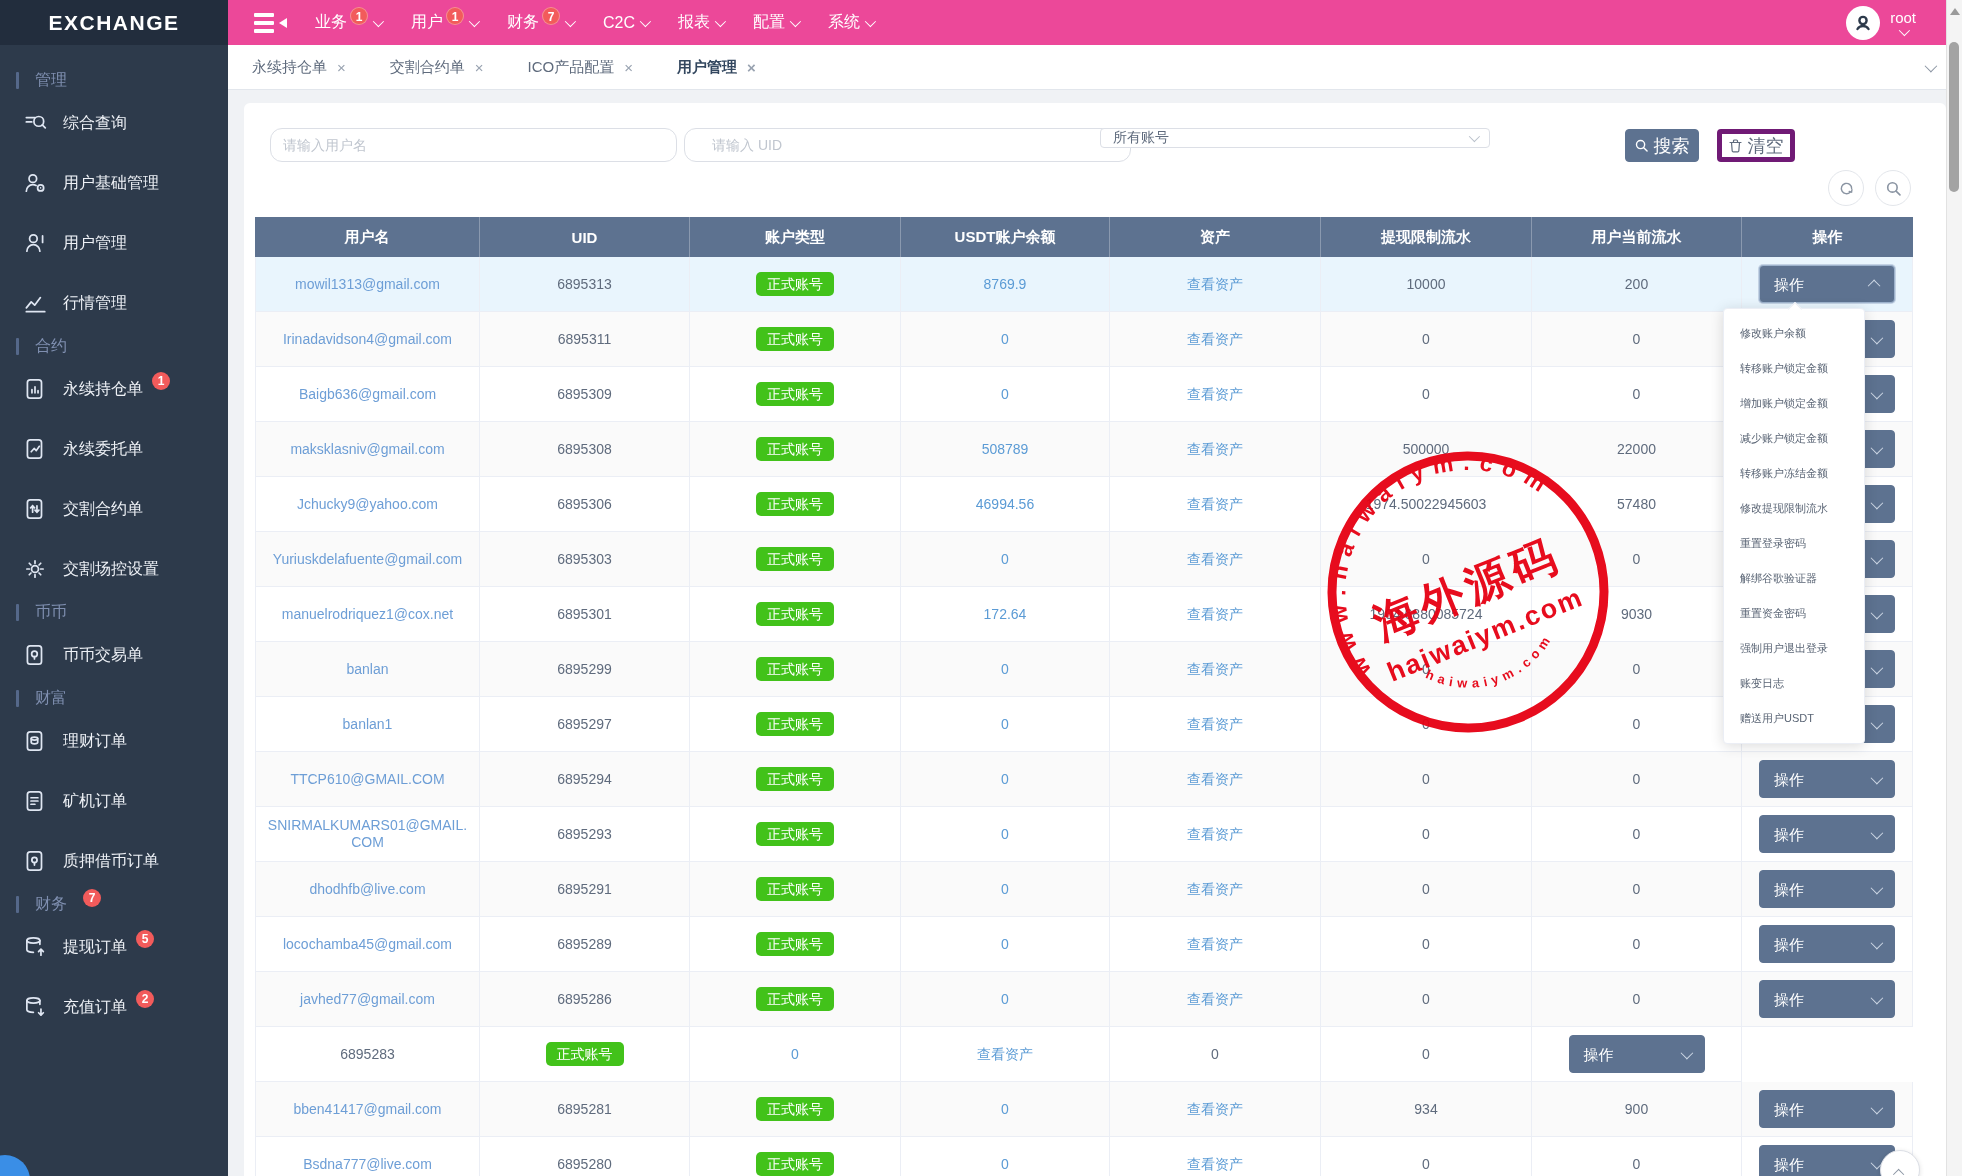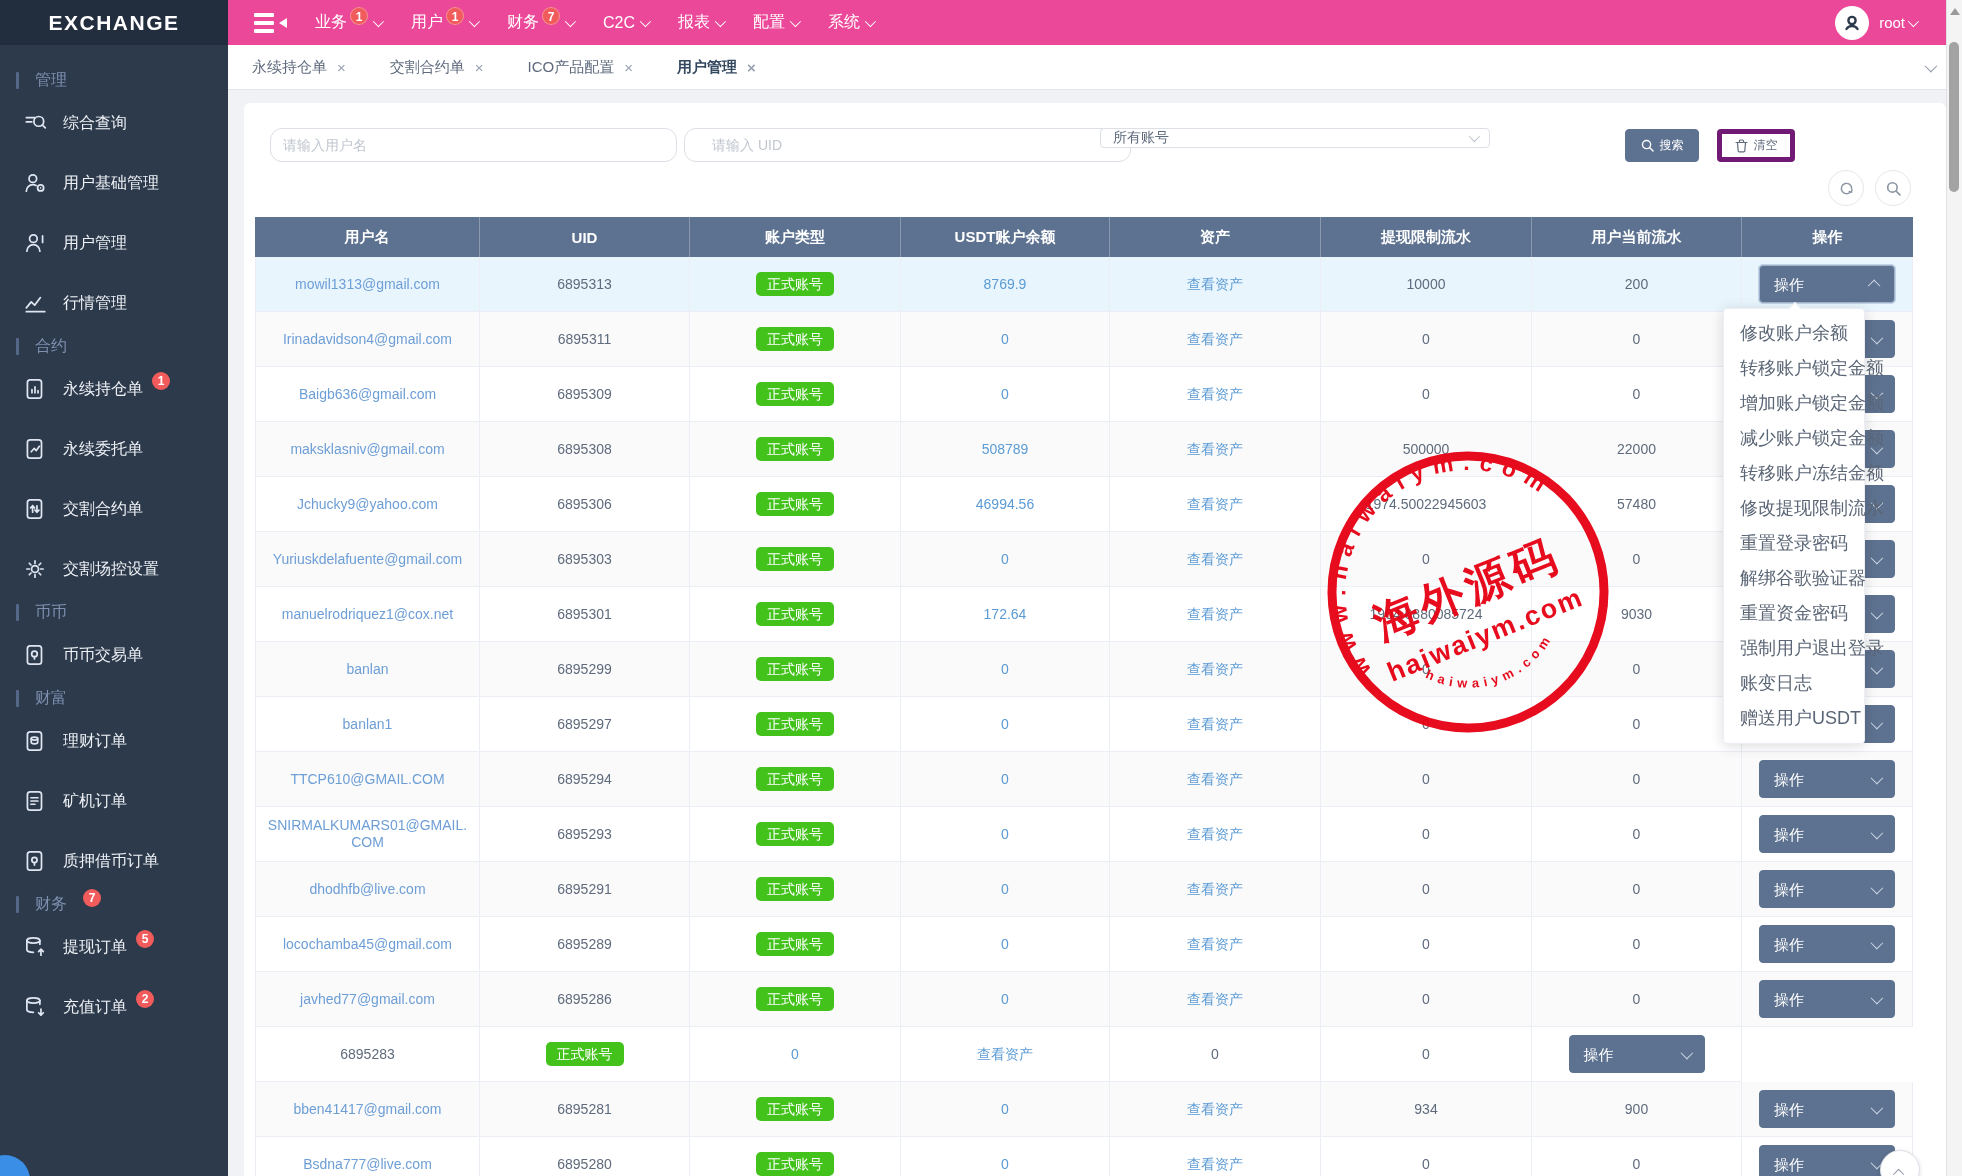--- a/index.html
+++ b/index.html
@@ -16,21 +16,21 @@
   .collapse-icon .bars{display:flex;flex-direction:column;gap:4px}
   .collapse-icon .bars i{display:block;width:20px;height:4px;background:#fff;border-radius:1px}
   .tri-left{width:0;height:0;border-top:5px solid transparent;border-bottom:5px solid transparent;border-right:8px solid #fff}
   .nav-item{position:relative;display:flex;align-items:center;gap:5px;color:#fff;font-size:16px;cursor:pointer;padding:0 2px}
   .badge{min-width:18px;height:18px;padding:0 4px;box-sizing:border-box;border-radius:9px;background:#f25b5b;color:#fff;font-size:12px;line-height:18px;text-align:center;font-weight:bold}
   .nav-item .badge{margin-top:-14px;margin-left:-2px;border:1px solid #ffffff55}
   .chev{display:inline-block;width:7px;height:7px;border-right:1.7px solid currentColor;border-bottom:1.7px solid currentColor;transform:rotate(45deg) translateY(-2px)}
   .chev.up{transform:rotate(-135deg) translateY(-2px)}
   .nav-right{margin-left:auto;display:flex;align-items:center;gap:10px;padding-right:46px}
   .avatar{width:34px;height:34px;border-radius:50%;background:#fff;display:flex;align-items:center;justify-content:center}
-  .user-box{display:flex;flex-direction:row;align-items:center;color:#fff;font-size:15px;line-height:15px;gap:3px;cursor:pointer}
+  .user-box{display:flex;flex-direction:column;align-items:center;color:#fff;font-size:15px;line-height:15px;gap:3px;cursor:pointer}
   
   .tabbar{position:absolute;left:228px;top:45px;right:0;height:45px;background:#fff;border-bottom:1px solid #e2e6ec;display:flex;align-items:center;padding-left:24px;gap:44px;box-sizing:border-box;z-index:90}
   .tab{display:flex;align-items:center;gap:10px;font-size:15px;color:#5f6b7d;cursor:pointer;white-space:nowrap}
   .tab.active{color:#33475f;font-weight:bold}
   .tab .tab-close{color:#98a2b0;font-size:15px;line-height:15px}
   .tab-overflow{margin-left:auto;margin-right:28px;color:#8a94a2}
   .tab-overflow .chev{width:8px;height:8px}
   
   .sidebar{position:absolute;left:0;top:45px;bottom:0;width:228px;background:#2d3a4b;padding-top:22px;box-sizing:border-box;overflow:hidden;z-index:95}
   .side-section-title{height:26px;display:flex;align-items:center;gap:16px;color:#7f8fb0;font-size:16px;padding-left:16px}
@@ -39,21 +39,21 @@
   .side-item{height:60px;display:flex;align-items:center;gap:15px;padding-left:22px;color:#eef1f6;font-size:16px;cursor:pointer}
   .side-item svg{flex:0 0 auto}
   .side-item .badge{margin-top:-16px;margin-left:-6px}
   .corner-float{position:absolute;left:-20px;top:1155px;width:50px;height:50px;border-radius:50%;background:#3a8ee6;z-index:150}
   
   .card{position:absolute;left:244px;top:103px;width:1702px;bottom:-30px;background:#fff;border-radius:6px;z-index:10}
   .inp{position:absolute;top:25px;height:34px;border:1px solid #dcdfe6;border-radius:12px;box-sizing:border-box;font-size:14px;color:#5f6b7d;padding:0 12px;outline:none;background:#fff;font-family:Liberation Sans, sans-serif}
   .inp::placeholder{color:#c0c6cf}
   .sel{position:absolute;top:25px;height:20px;border:1px solid #dcdfe6;border-radius:4px;box-sizing:border-box;display:flex;align-items:center;justify-content:space-between;padding:0 12px;font-size:14px;color:#5f6b7d;cursor:pointer;background:#fff}
   .sel .chev{color:#b9c0ca}
-  .btn{position:absolute;top:26px;height:33px;border-radius:4px;display:flex;align-items:center;justify-content:center;gap:6px;font-size:12px;cursor:pointer;box-sizing:border-box}
+  .btn{position:absolute;top:26px;height:33px;border-radius:4px;display:flex;align-items:center;justify-content:center;gap:6px;font-size:18px;cursor:pointer;box-sizing:border-box}
   .btn-search{left:1381px;width:74px;background:#5d7290;color:#fff;border:1px solid #5d7290}
   .btn-clear{left:1473px;width:78px;background:#fff;color:#5f6b7d;border:5px solid #701a75}
   .circle-btn{position:absolute;top:67px;width:34px;height:34px;border-radius:50%;border:1px solid #e3e6eb;background:#fff;display:flex;align-items:center;justify-content:center;cursor:pointer;color:#8a94a2}
   
   .tbl{position:absolute;left:11px;top:114px;width:1658px}
   .trow{display:grid;grid-template-columns:225px 210px 211px 209px 211px 211px 210px 171px}
   .thead .cell{height:40px;background:#5d7290;color:#fff;font-size:15px;font-weight:bold;display:flex;align-items:center;justify-content:center;border-right:1px solid rgba(255,255,255,.28);box-sizing:border-box}
   .thead .cell:last-child{border-right:none}
   .tbody .trow{background:#fff}
   .tbody .trow:nth-child(even){background:#fafafa}
@@ -63,21 +63,21 @@
   .tbody .cell:last-child{border-right:1px solid #ebeef5}
   .lnk-user{color:#6d9ed6;cursor:pointer}
   .lnk-blue{color:#5b9bd5;cursor:pointer}
   .type-badge{background:#42c21a;color:#fff;border-radius:5px;padding:5px 11px;font-size:14px;line-height:14px}
   .action-btn{width:136px;height:38px;background:#5d7290;border-radius:4px;color:#fff;font-size:15px;display:flex;align-items:center;justify-content:space-between;padding:0 14px;box-sizing:border-box;cursor:pointer;border:1px solid #5d7290}
   .action-btn .chev{width:8px;height:8px;color:#cfd9e6}
   .action-btn.open{border-color:#9db2cc;box-shadow:0 0 0 1px #c3d2e4}
   
   .dropdown{position:absolute;left:1723px;top:308px;width:140px;background:#fff;border:1px solid #ebeef5;border-radius:4px;box-shadow:0 2px 14px rgba(0,0,0,.14);padding:7px 0;z-index:40}
   .dropdown::before{content:"";position:absolute;top:-5px;left:66px;width:9px;height:9px;background:#fff;border-left:1px solid #ebeef5;border-top:1px solid #ebeef5;transform:rotate(45deg)}
-  .dd-item{height:35px;line-height:35px;padding-left:16px;font-size:18px;color:#5a6575;cursor:pointer;white-space:nowrap}
+  .dd-item{height:35px;line-height:35px;padding-left:16px;font-size:11px;color:#5a6575;cursor:pointer;white-space:nowrap}
   
   .stamp{position:absolute;left:1318px;top:442px;width:300px;height:300px;transform:rotate(-22deg);z-index:60;pointer-events:none;opacity:.95}
   
   .scrollbar{position:absolute;right:0;top:0;width:15px;height:1176px;background:#f4f4f4;border-left:1px solid #e2e2e2;z-index:300}
   .scroll-up{position:absolute;top:8px;left:3px;width:0;height:0;border-left:5px solid transparent;border-right:5px solid transparent;border-bottom:7px solid #9a9a9a}
   .scroll-thumb{position:absolute;top:42px;left:2px;width:10px;height:150px;background:#a3a3a3;border-radius:5px;cursor:pointer}
   .back-top{position:absolute;left:1880px;top:1150px;width:38px;height:38px;border-radius:50%;background:#fff;border:1px solid #dcdfe6;box-shadow:0 1px 5px rgba(0,0,0,.12);display:flex;align-items:center;justify-content:center;color:#8a94a2;z-index:150;cursor:pointer}
 </style>
 </head>
 <body>

